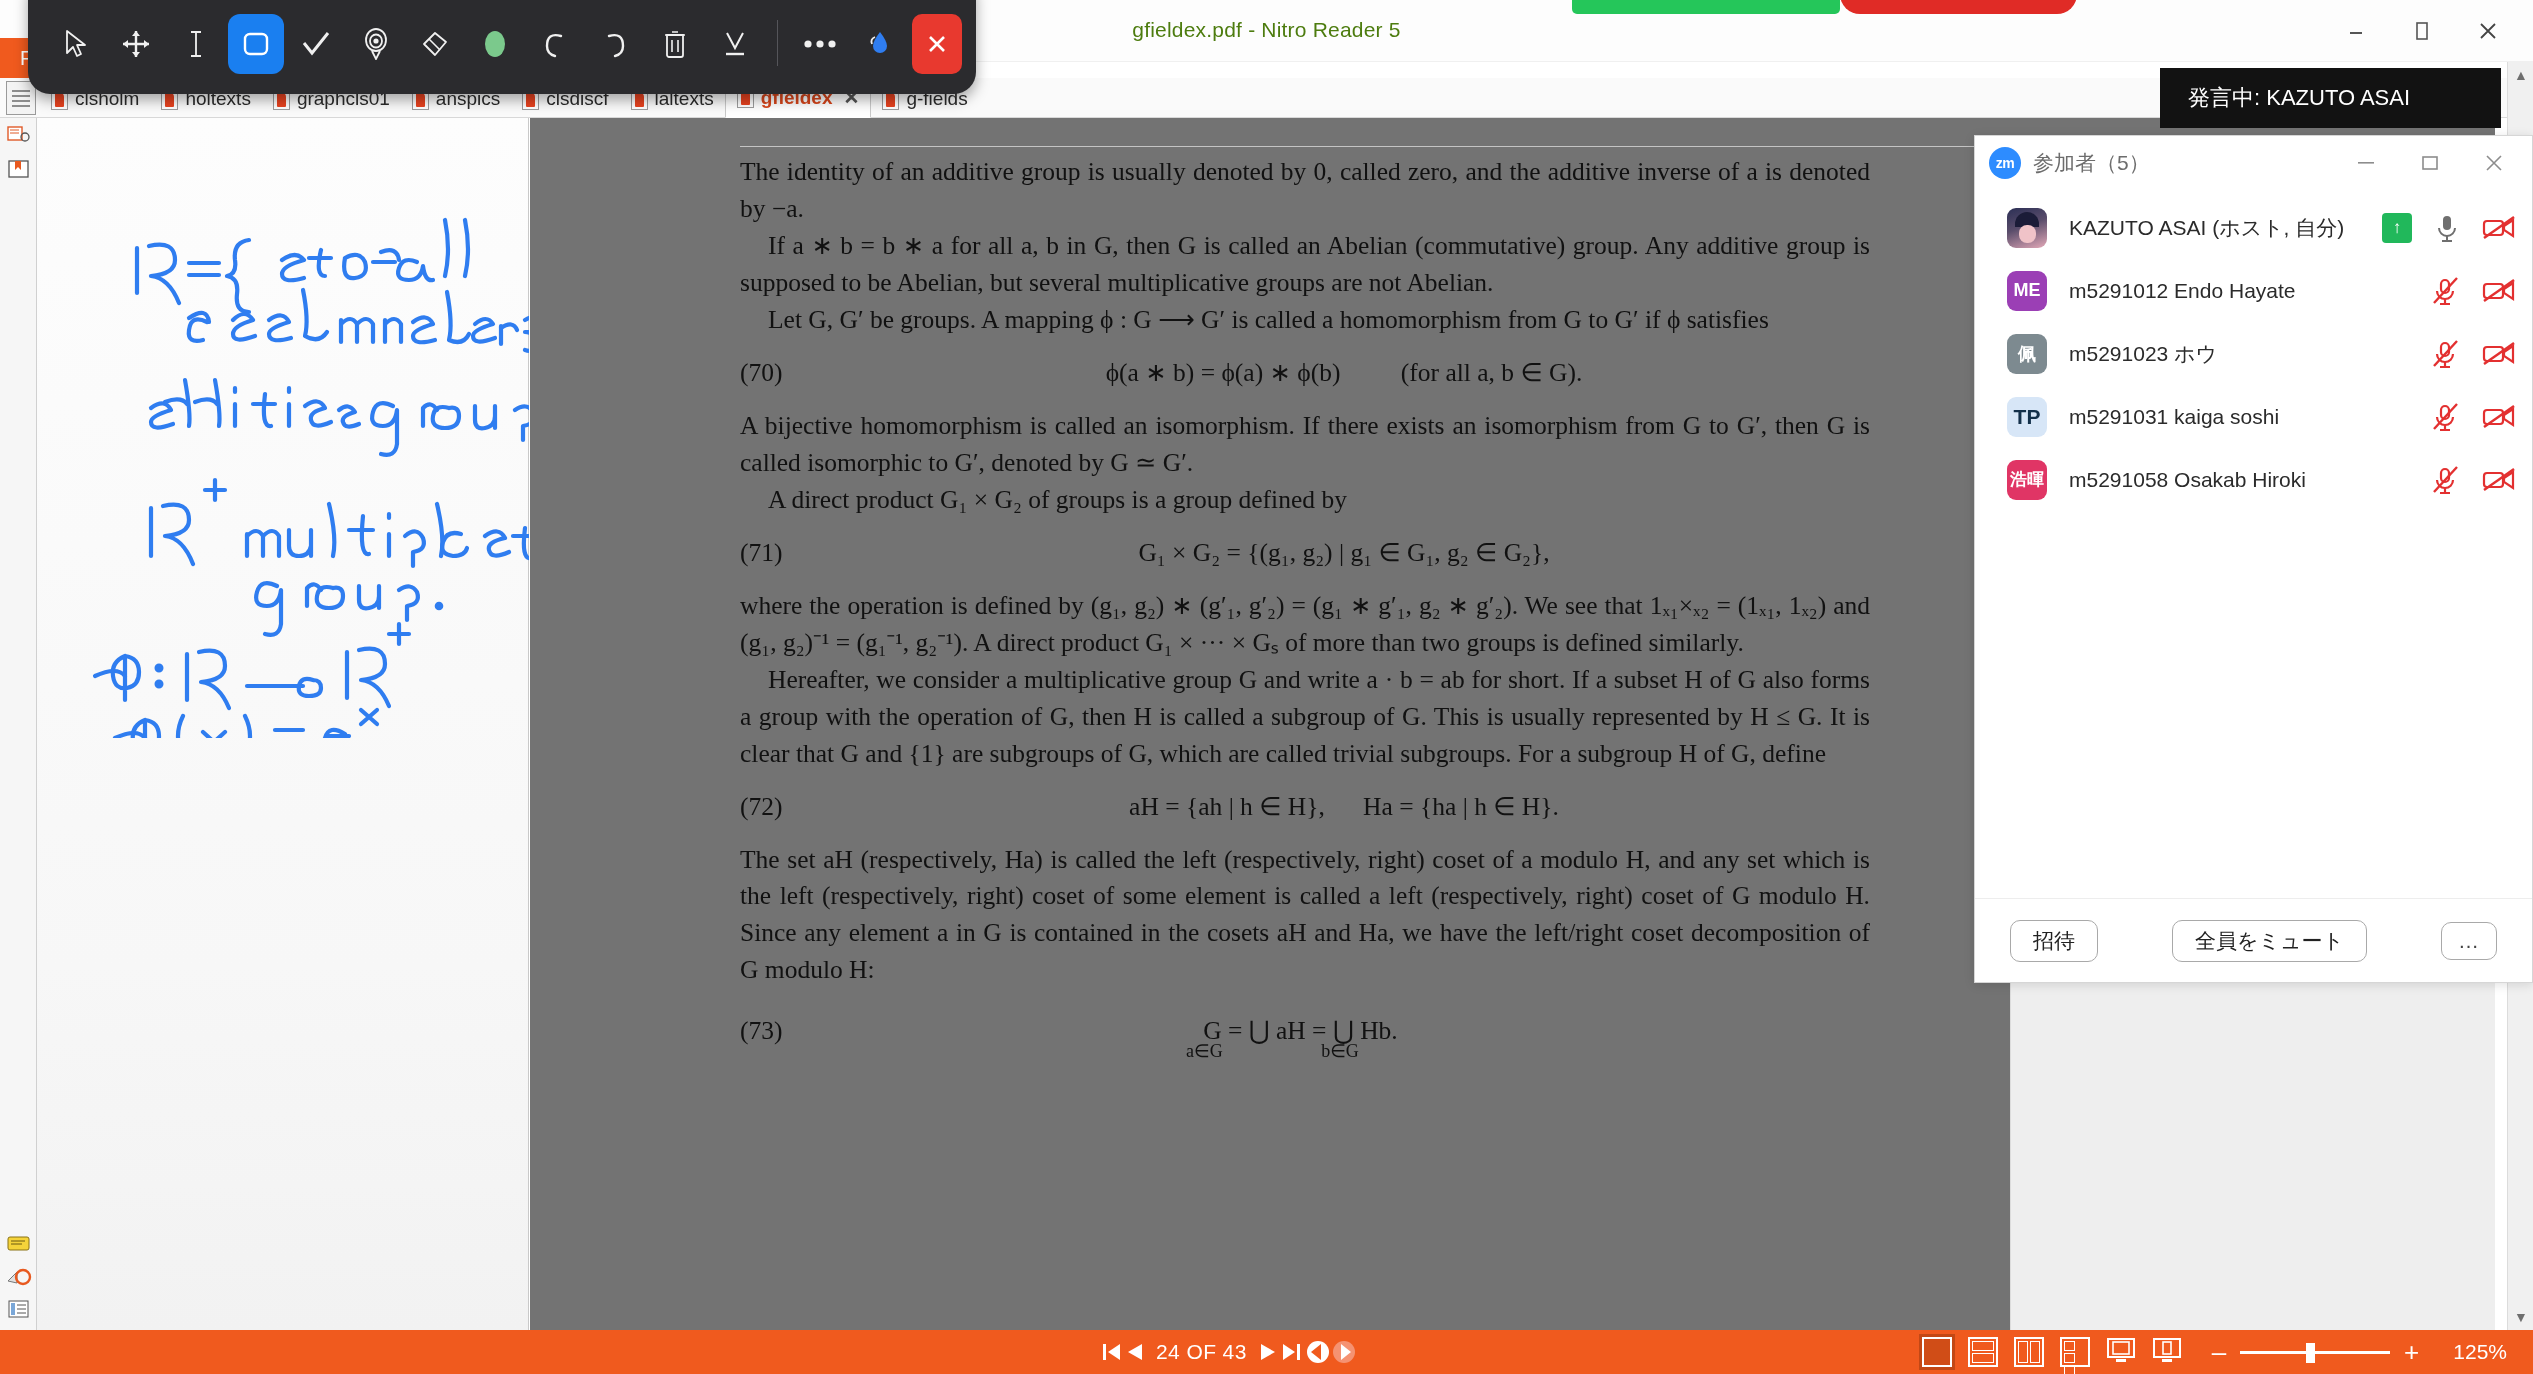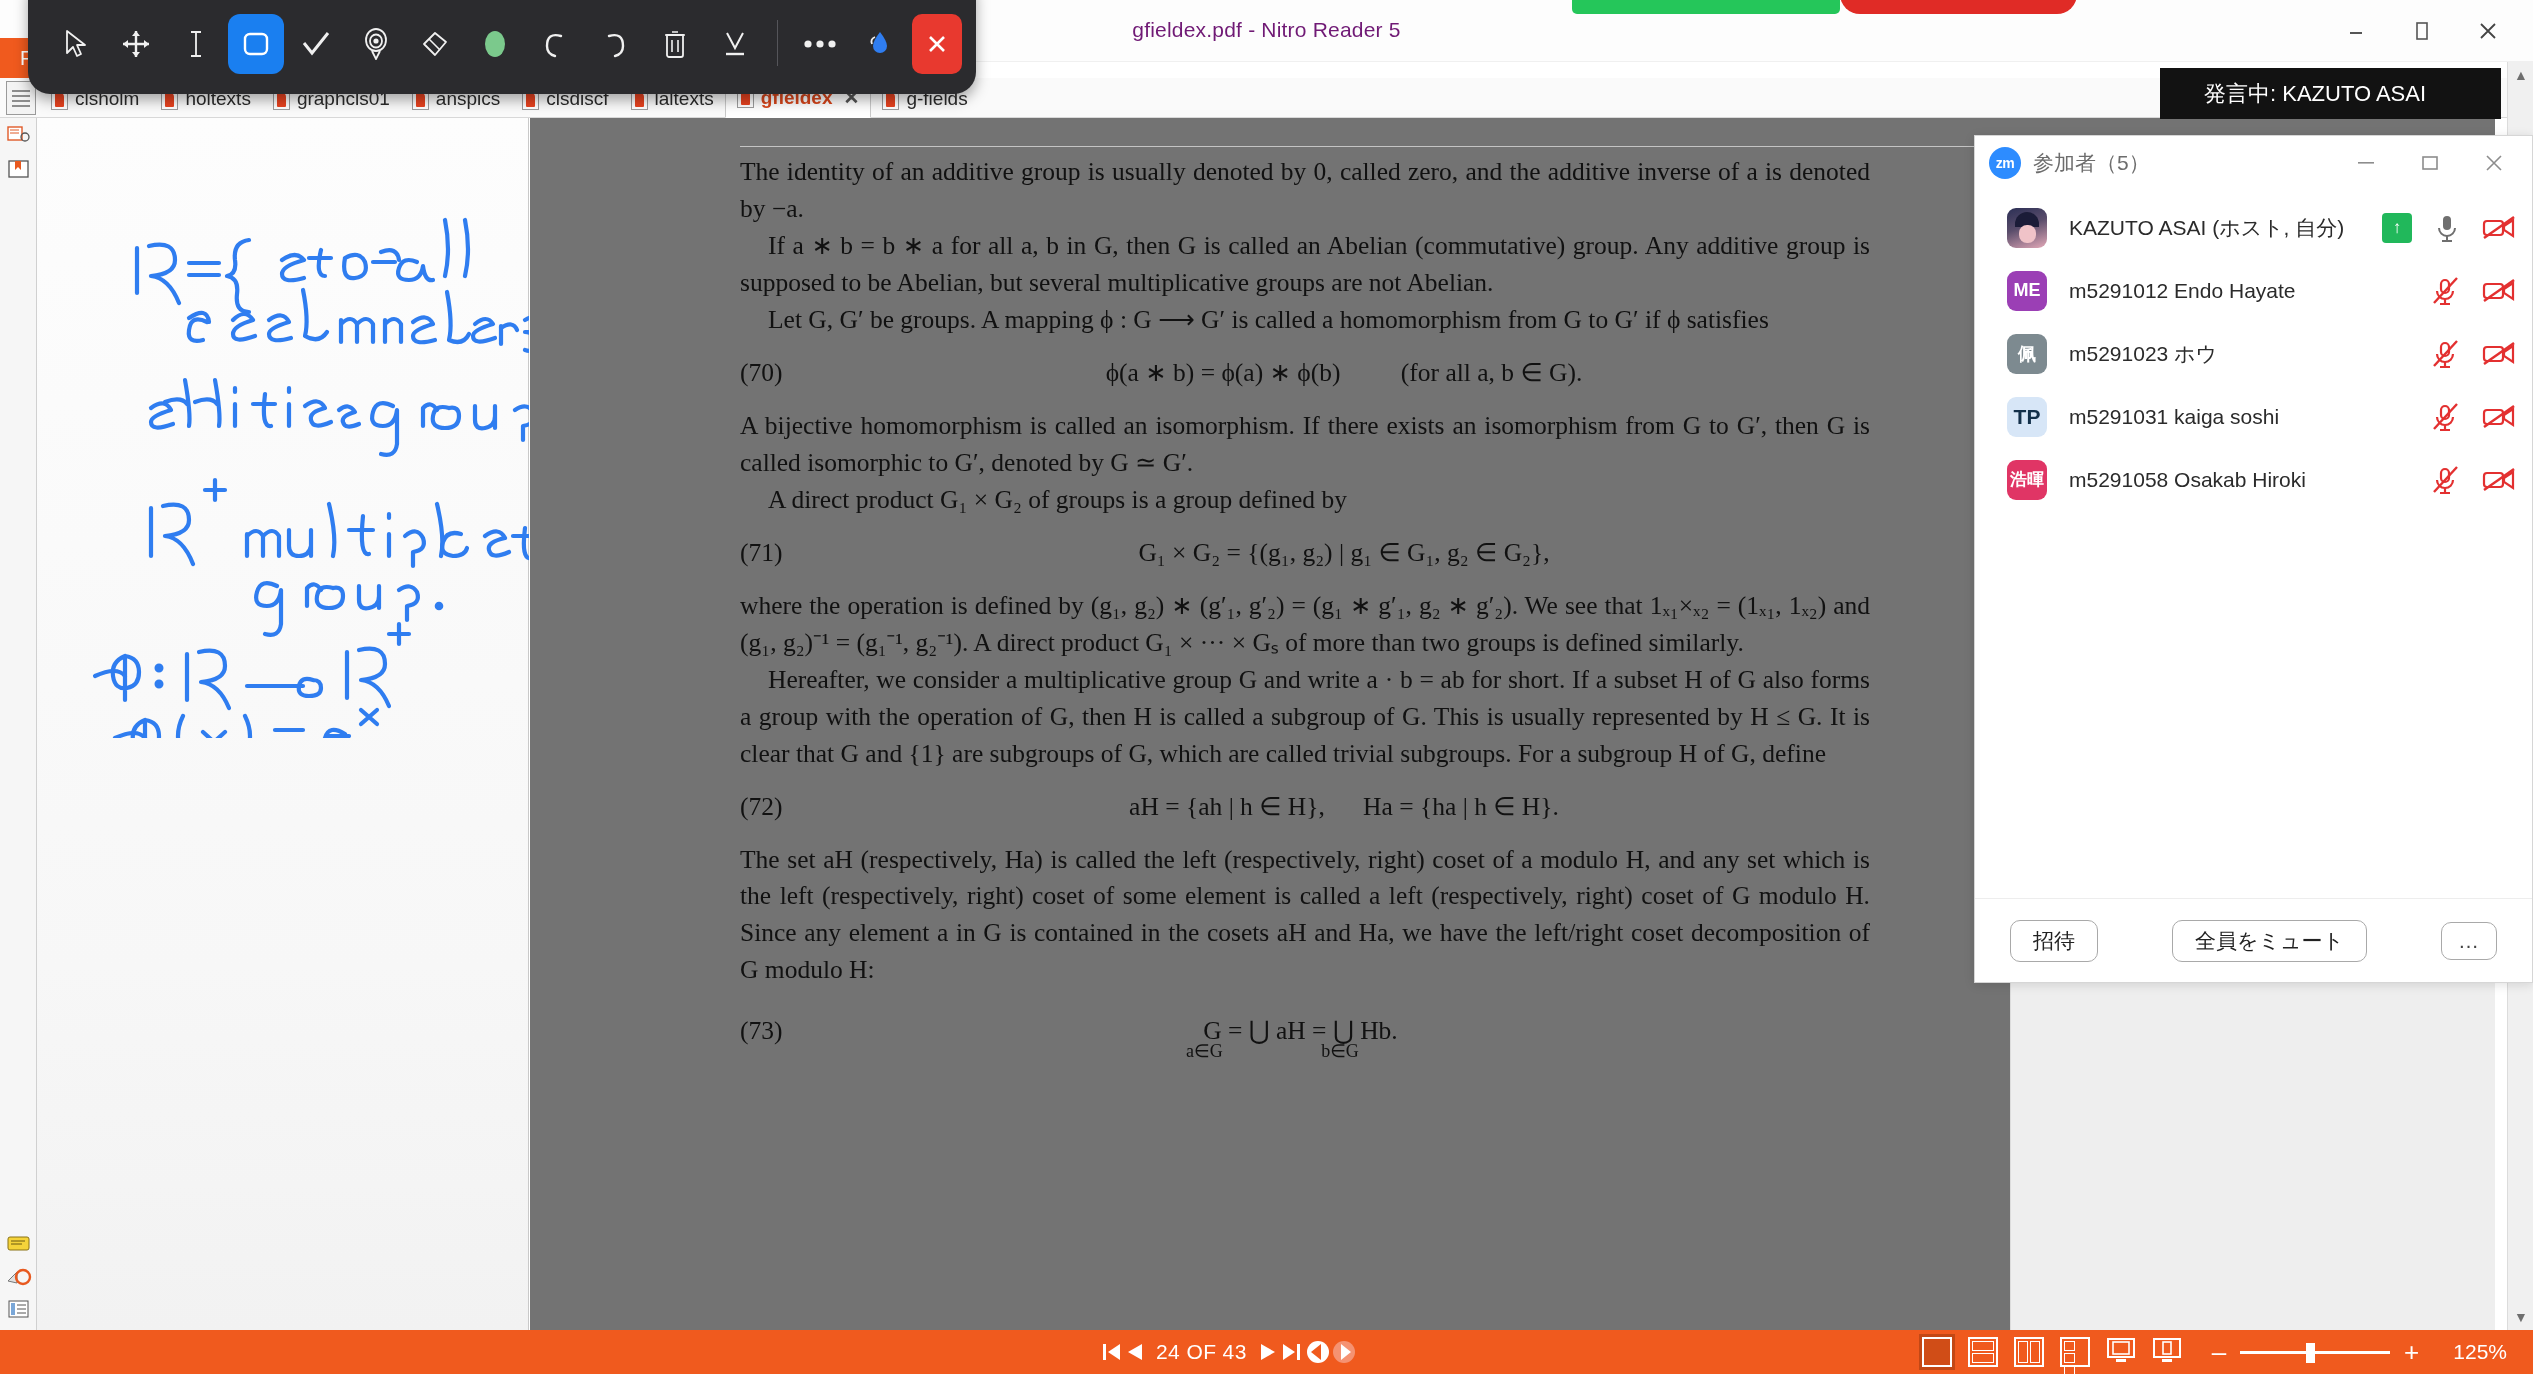--- a/index.html
+++ b/index.html
@@ -29,21 +29,21 @@
   .annot-sep { width:1px; height:46px; background:#55555a; margin:0 10px 8px; align-self:flex-end;}
   .annot-toolbar svg { display: block; }
 
   
   .titlebar {
     position: absolute; left: 0; top: 0; width: 2533px; height: 62px;
     background: #fdfdfd; border-bottom: 1px solid #f0f0f0;
   }
   .title-text {
     position: absolute; left: 0; right: 0; top: 18px; text-align: center;
-    font-size: 21px; color: #701a75; letter-spacing: .2px;
+    font-size: 21px; color: #4d7c0f; letter-spacing: .2px;
   }
   .win-controls {
     position: absolute; right: 12px; top: 0; height: 62px;
     display: flex; align-items: center;
   }
   .win-btn { width: 66px; height: 46px; display:flex;align-items:center;justify-content:center;
              color:#4a4a4a; font-size: 22px; }
   .green-tab {
     position: absolute; left: 1572px; top: -12px; width: 268px; height: 26px;
     background: #25c65a; border-radius: 0 0 5px 5px;
@@ -184,23 +184,23 @@
     display: flex; align-items: center; justify-content: center; gap: 74px;
   }
   .zbtn {
     border: 1px solid #a9a9a9; border-radius: 10px; background: #fff;
     font-size: 21px; color: #222; padding: 6px 22px; font-family:"Liberation Sans",sans-serif;
   }
   .zbtn.dots { padding: 6px 16px; letter-spacing: 1px; color:#444; }
 
   
   .speaker-toast {
-    position: absolute; left: 2160px; top: 68px; width: 341px; height: 51px;
+    position: absolute; left: 2160px; top: 68px; width: 341px; height: 60px;
     background: #121212; color: #fff; display: flex; align-items: center;
-    padding-left: 44px; font-size: 22px; z-index: 45;
+    padding-left: 28px; font-size: 22px; z-index: 45;
   }
 
   
   .app-scroll {
     position: absolute; right: 0; top: 62px; width: 26px; height: 1268px;
     background: #f0f0f0; border-left: 1px solid #dcdcdc;
   }
   .app-scroll .arrow { width:26px;height:26px;display:flex;align-items:center;justify-content:center;color:#6e6e6e;font-size:14px;}
   .app-scroll .arrow.bot{position:absolute;bottom:0;}
 

